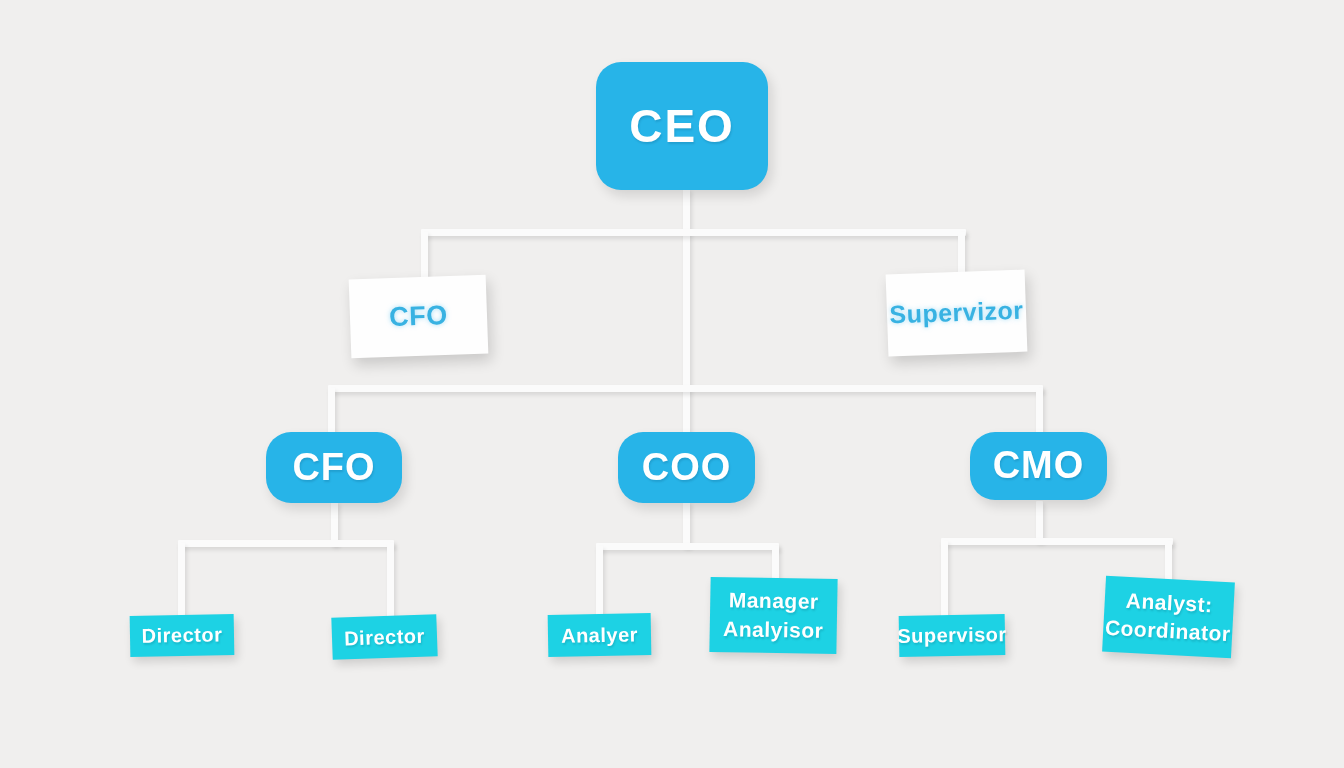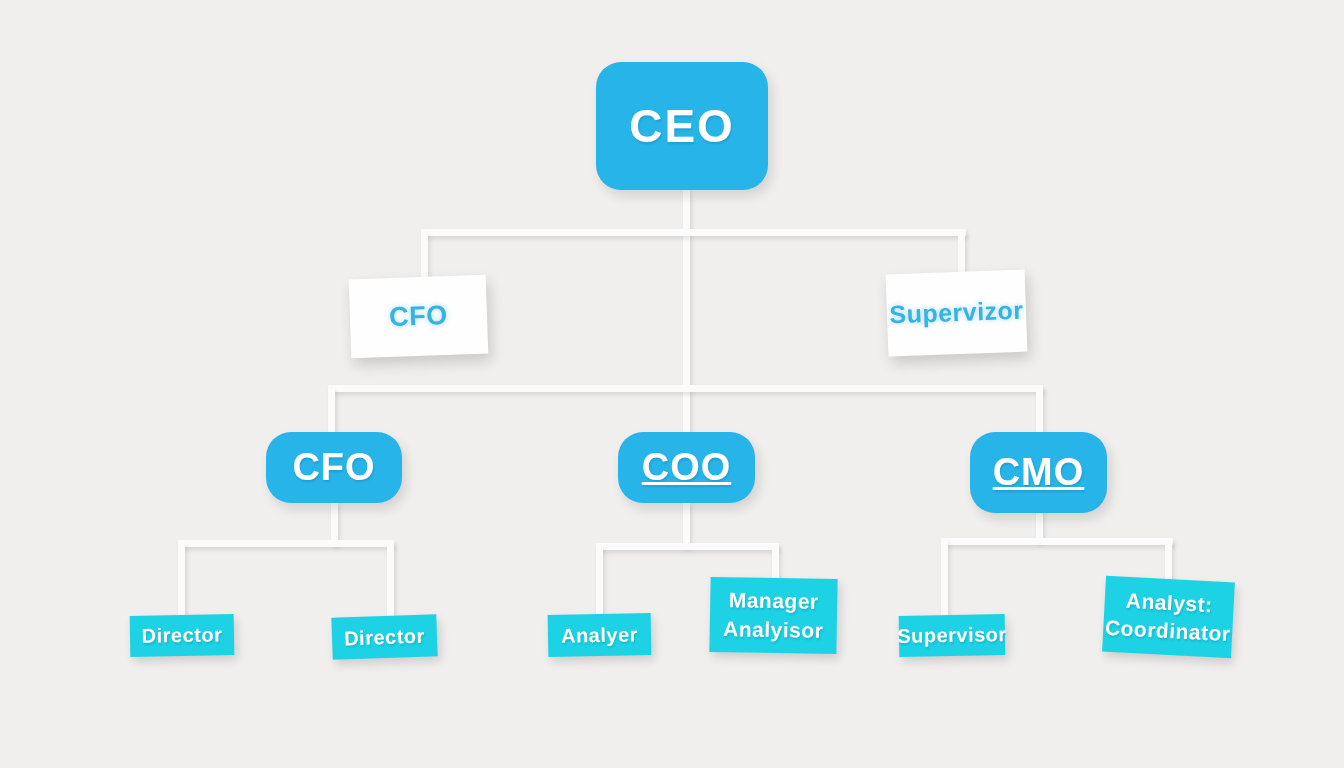--- a/index.html
+++ b/index.html
@@ -43,22 +43,22 @@
     box-shadow:3px 7px 14px rgba(0,0,0,0.16);
     text-shadow:0 0 5px rgba(90,195,240,0.55);
   }
   .node .ln{display:block;line-height:1.35;}
 
   
   #n-ceo        {left:596px;top:62px; width:172px;height:128px;font-size:46px;letter-spacing:2px;}
   #n-cfo-upper  {left:350px;top:277px;width:137px;height:79px; font-size:27px;transform:rotate(-2deg);}
   #n-supervizor {left:887px;top:272px;width:139px;height:82px; font-size:25px;transform:rotate(-2deg);}
   #n-cfo        {left:266px;top:432px;width:136px;height:71px; font-size:38px;letter-spacing:1px;}
-  #n-coo        {left:618px;top:432px;width:137px;height:71px; font-size:38px;letter-spacing:1px;text-decoration:underline;}
-  #n-cmo        {left:970px;top:432px;width:137px;height:81px; font-size:38px;letter-spacing:1px;text-decoration:underline;}
+  #n-coo        {left:618px;top:432px;width:137px;height:71px; font-size:38px;letter-spacing:1px;}
+  #n-cmo        {left:970px;top:432px;width:137px;height:68px; font-size:38px;letter-spacing:1px;}
   #n-director1  {left:130px;top:615px;width:104px;height:41px; font-size:20px;transform:rotate(-1deg);}
   #n-director2  {left:332px;top:616px;width:105px;height:42px; font-size:20px;transform:rotate(-2deg);}
   #n-analyer    {left:548px;top:614px;width:103px;height:42px; font-size:20px;transform:rotate(-1deg);}
   #n-manager    {left:710px;top:578px;width:127px;height:75px; font-size:21px;transform:rotate(1deg);}
   #n-supervisor {left:899px;top:615px;width:106px;height:41px; font-size:20px;transform:rotate(-1deg);}
   #n-analyst    {left:1104px;top:579px;width:129px;height:76px;font-size:21px;transform:rotate(3deg);}
 </style>
 </head>
 <body>
 

